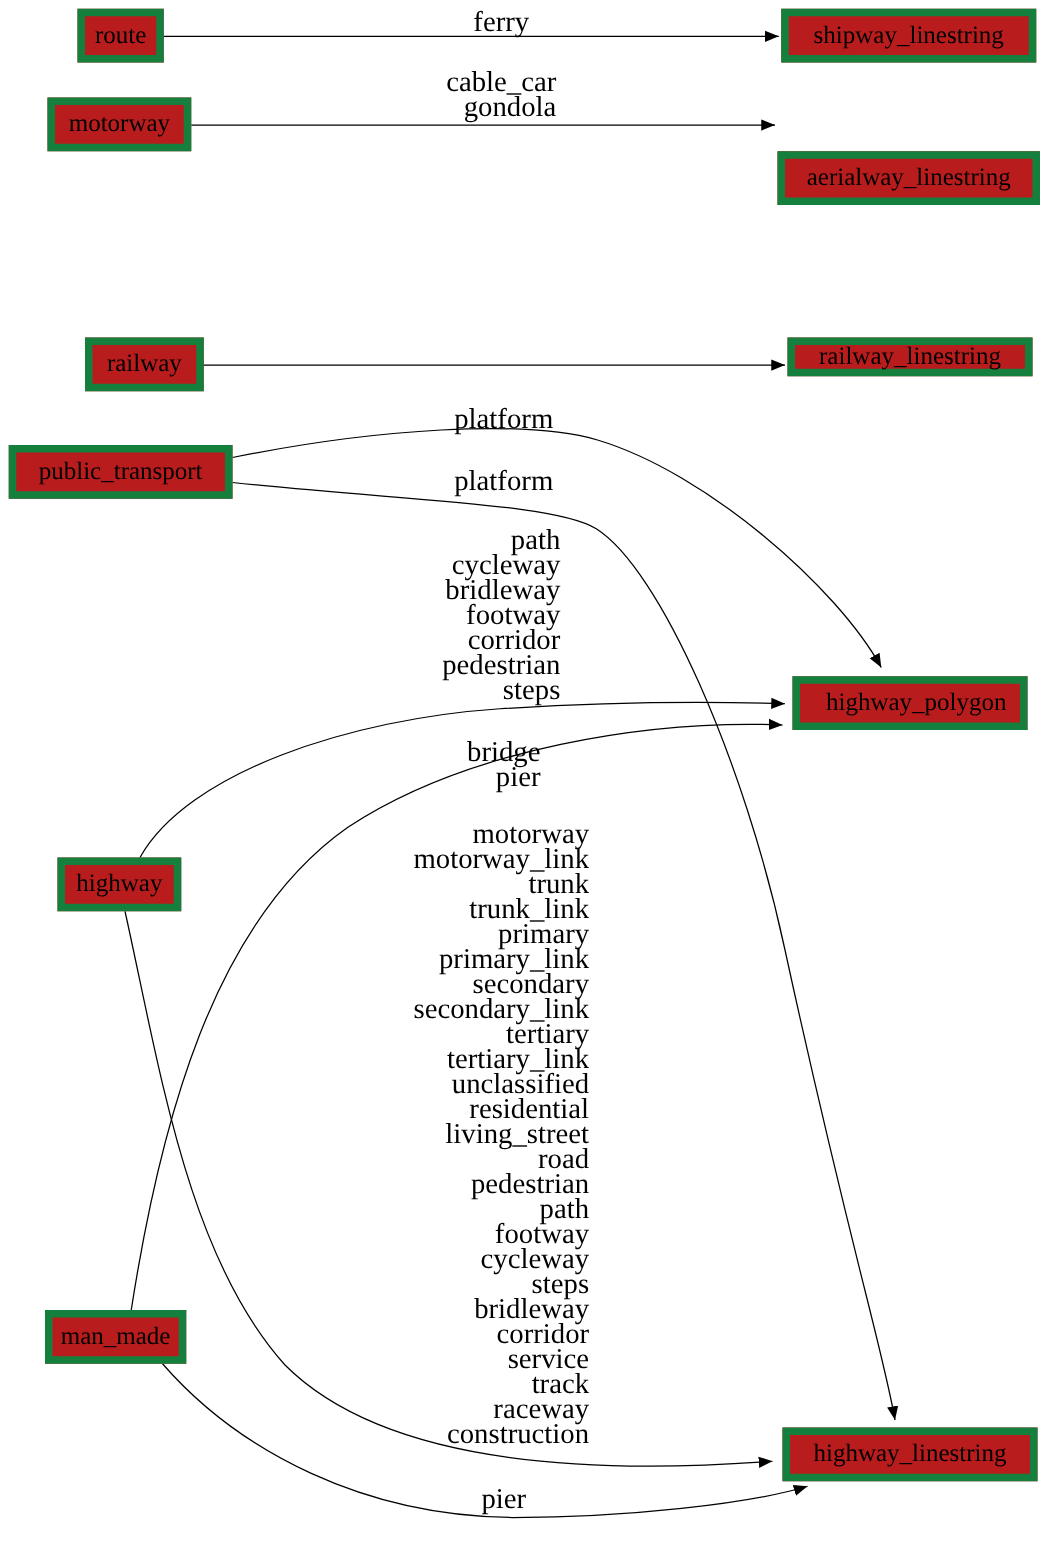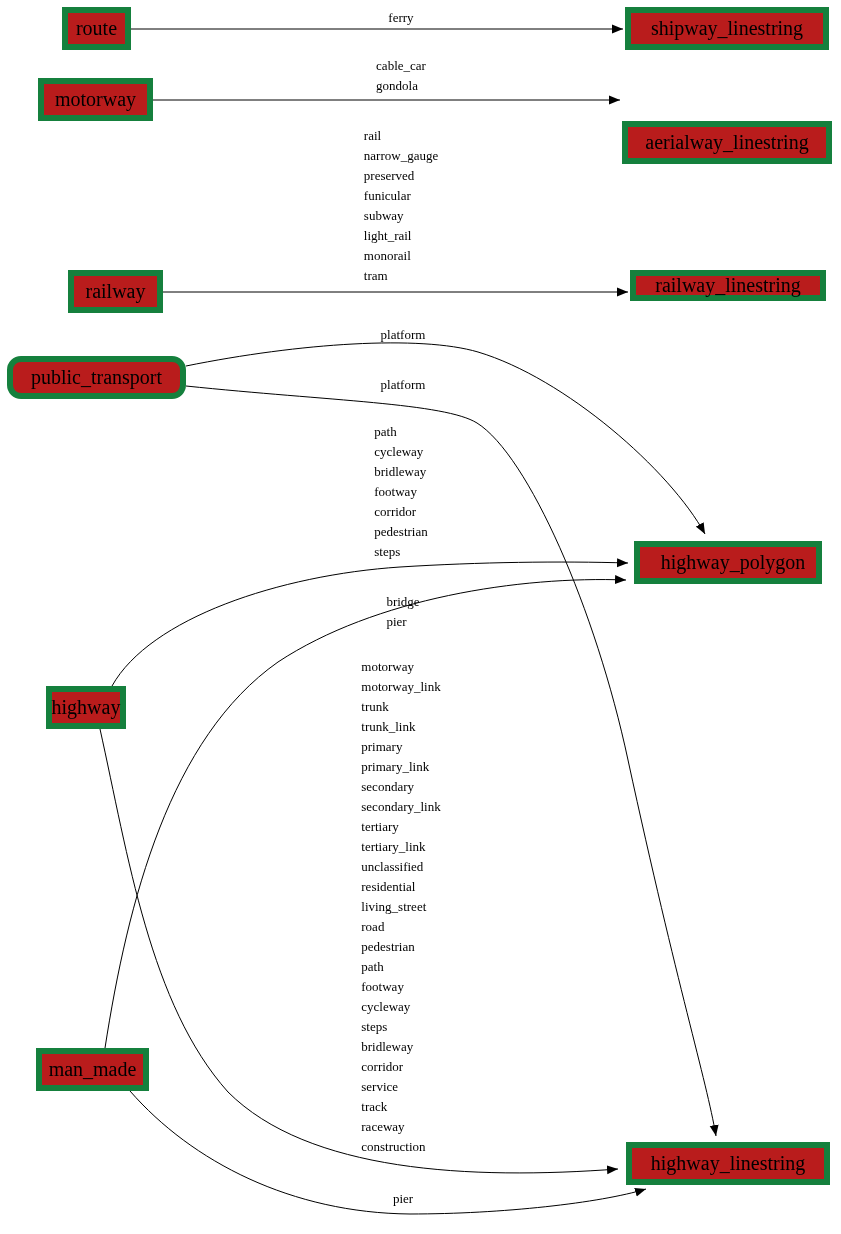--- a/index.html
+++ b/index.html
@@ -35,23 +35,23 @@
     display: flex;
     align-items: center;
     justify-content: center;
     font-size: 20px;
     color: #000000;
     white-space: nowrap;
   }
   .edge-label {
     position: absolute;
     transform: translateX(-50%);
-    text-align: left;
+    text-align: right;
     white-space: pre-line;
-    font-size: 13px;
+    font-size: 23px;
     line-height: 20px;
     color: #000000;
   }
 </style>
 </head>
 <body>
 
 <div class="canvas">
 
   <svg class="edges-svg" width="841" height="1234" viewBox="0 0 841 1234" xmlns="http://www.w3.org/2000/svg">
@@ -73,43 +73,35 @@
 
   <div class="node" style="left:62px; top:7px; width:69px; height:43px;">route</div>
   <div class="node" style="left:625px; top:7px; width:204px; height:43px;">shipway_linestring</div>
 
   <div class="node" style="left:38px; top:78px; width:115px; height:43px;">motorway</div>
   <div class="node" style="left:622px; top:78px; width:210px; height:43px;margin-top:43px;">aerialway_linestring</div>
 
   <div class="node" style="left:48px; top:270px; width:95px; height:43px;margin-left:20px;">railway</div>
   <div class="node" style="left:630px; top:270px; width:196px; height:31px;">railway_linestring</div>
 
-  <div class="node" style="left:7px; top:356px; width:179px; height:43px;border-radius:14px;">public_transport</div>
+  <div class="node" style="left:7px; top:356px; width:179px; height:43px;">public_transport</div>
 
   <div class="node" style="left:634px; top:541px; width:188px; height:43px;padding-left:10px;">highway_polygon</div>
 
-  <div class="node" style="left:46px; top:686px; width:80px; height:43px;">highway</div>
+  <div class="node" style="left:46px; top:686px; width:99px; height:43px;">highway</div>
 
   <div class="node" style="left:36px; top:1048px; width:113px; height:43px;">man_made</div>
 
   <div class="node" style="left:626px; top:1142px; width:204px; height:43px;">highway_linestring</div>
 
   <div class="edge-label" style="left:401px; top:8px;">ferry</div>
 
   <div class="edge-label" style="left:401px; top:56px;">cable_car
 gondola</div>
 
-  <div class="edge-label" style="left:401px; top:126px;">rail
-narrow_gauge
-preserved
-funicular
-subway
-light_rail
-monorail
-tram</div>
 
   <div class="edge-label" style="left:403px; top:325px;">platform</div>
 
   <div class="edge-label" style="left:403px; top:375px;">platform</div>
 
   <div class="edge-label" style="left:401px; top:422px;">path
 cycleway
 bridleway
 footway
 corridor

